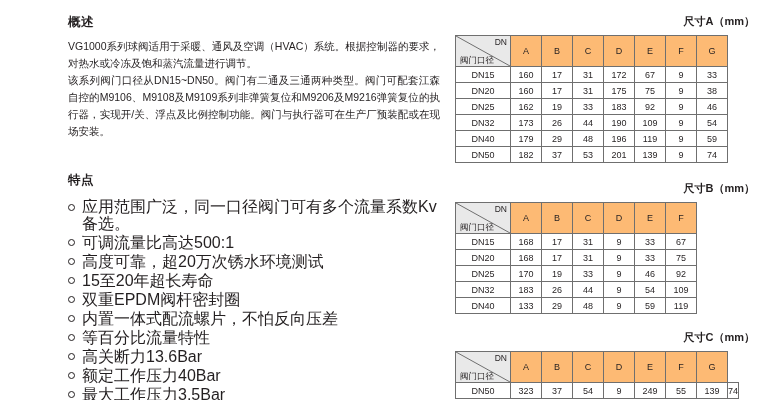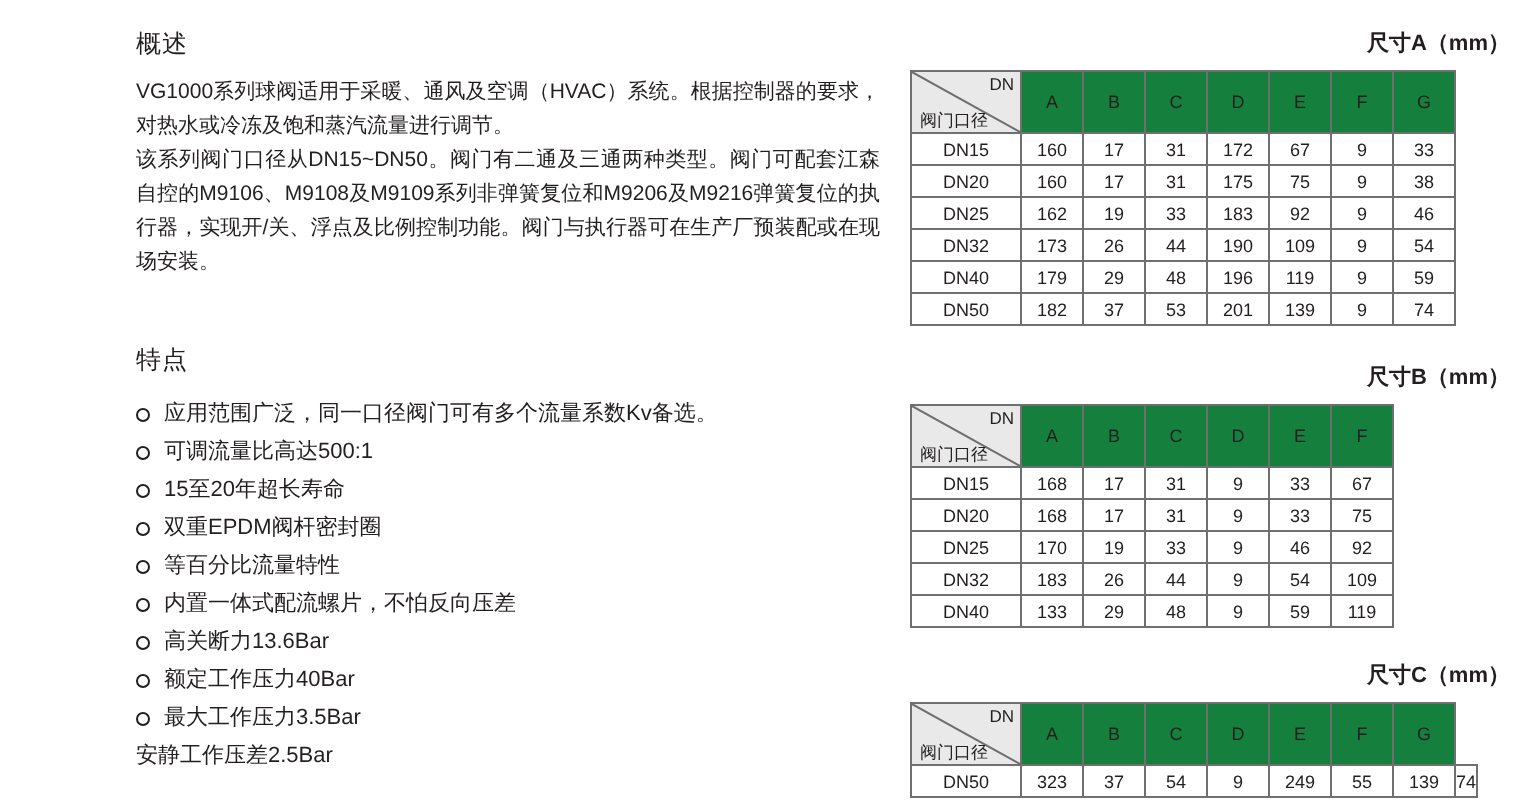--- a/index.html
+++ b/index.html
@@ -27,42 +27,42 @@
     width: 372px;
   }
   .right-col {
     position: absolute;
     left: 455px;
     top: 14px;
     width: 300px;
   }
   .sec-title {
     font-size: 12.5px;
-    font-weight: normal;
+    font-weight: bold;
     color: #231f20;
     margin: 0 0 7px 0;
     letter-spacing: 0.5px;
   }
   .para {
     font-size: 10.5px;
     line-height: 17px;
     color: #231f20;
     margin: 0;
     text-align: justify;
   }
   .para p {
     margin: 0;
   }
   .features {
     margin-top: 10px;
   }
   .feature-item {
     display: flex;
     align-items: flex-start;
-    font-size: 11px;
+    font-size: 16px;
     line-height: 16.5px;
     margin-bottom: 2.5px;
   }
   .bullet {
     width: 7px;
     height: 7px;
     border: 1px solid #231f20;
     border-radius: 50%;
     margin-top: 4.5px;
     margin-right: 7px;
@@ -85,21 +85,21 @@
   }
   table.dim td, table.dim th {
     border: 1px solid #6f6f6f;
     text-align: center;
     vertical-align: middle;
     padding: 0;
     height: 15px;
     font-weight: normal;
   }
   table.dim th {
-    background: #15803d;
+    background: #fdba74;
     margin-left: 28px;
   }
   .corner {
     position: relative;
     width: 54px;
     height: 30px;
     background: #e9e9e9;
     overflow: hidden;
   }
   .corner .diag {
@@ -149,33 +149,37 @@
       <div class="feature-item">
         <span class="bullet"></span>
         <span class="feature-text">应用范围广泛，同一口径阀门可有多个流量系数Kv备选。</span>
       </div>
       <div class="feature-item">
         <span class="bullet"></span>
         <span class="feature-text">可调流量比高达500:1</span>
       </div>
       <div class="feature-item">
         <span class="bullet"></span>
+        <span class="feature-text">高度可靠，超20万次锈水环境测试</span>
+      </div>
+      <div class="feature-item">
+        <span class="bullet"></span>
         <span class="feature-text">15至20年超长寿命</span>
       </div>
       <div class="feature-item">
         <span class="bullet"></span>
         <span class="feature-text">双重EPDM阀杆密封圈</span>
       </div>
       <div class="feature-item">
         <span class="bullet"></span>
+        <span class="feature-text">内置一体式配流螺片，不怕反向压差</span>
+      </div>
+      <div class="feature-item">
+        <span class="bullet"></span>
         <span class="feature-text">等百分比流量特性</span>
-      </div>
-      <div class="feature-item">
-        <span class="bullet"></span>
-        <span class="feature-text">内置一体式配流螺片，不怕反向压差</span>
       </div>
       <div class="feature-item">
         <span class="bullet"></span>
         <span class="feature-text">高关断力13.6Bar</span>
       </div>
       <div class="feature-item">
         <span class="bullet"></span>
         <span class="feature-text">额定工作压力40Bar</span>
       </div>
       <div class="feature-item">

